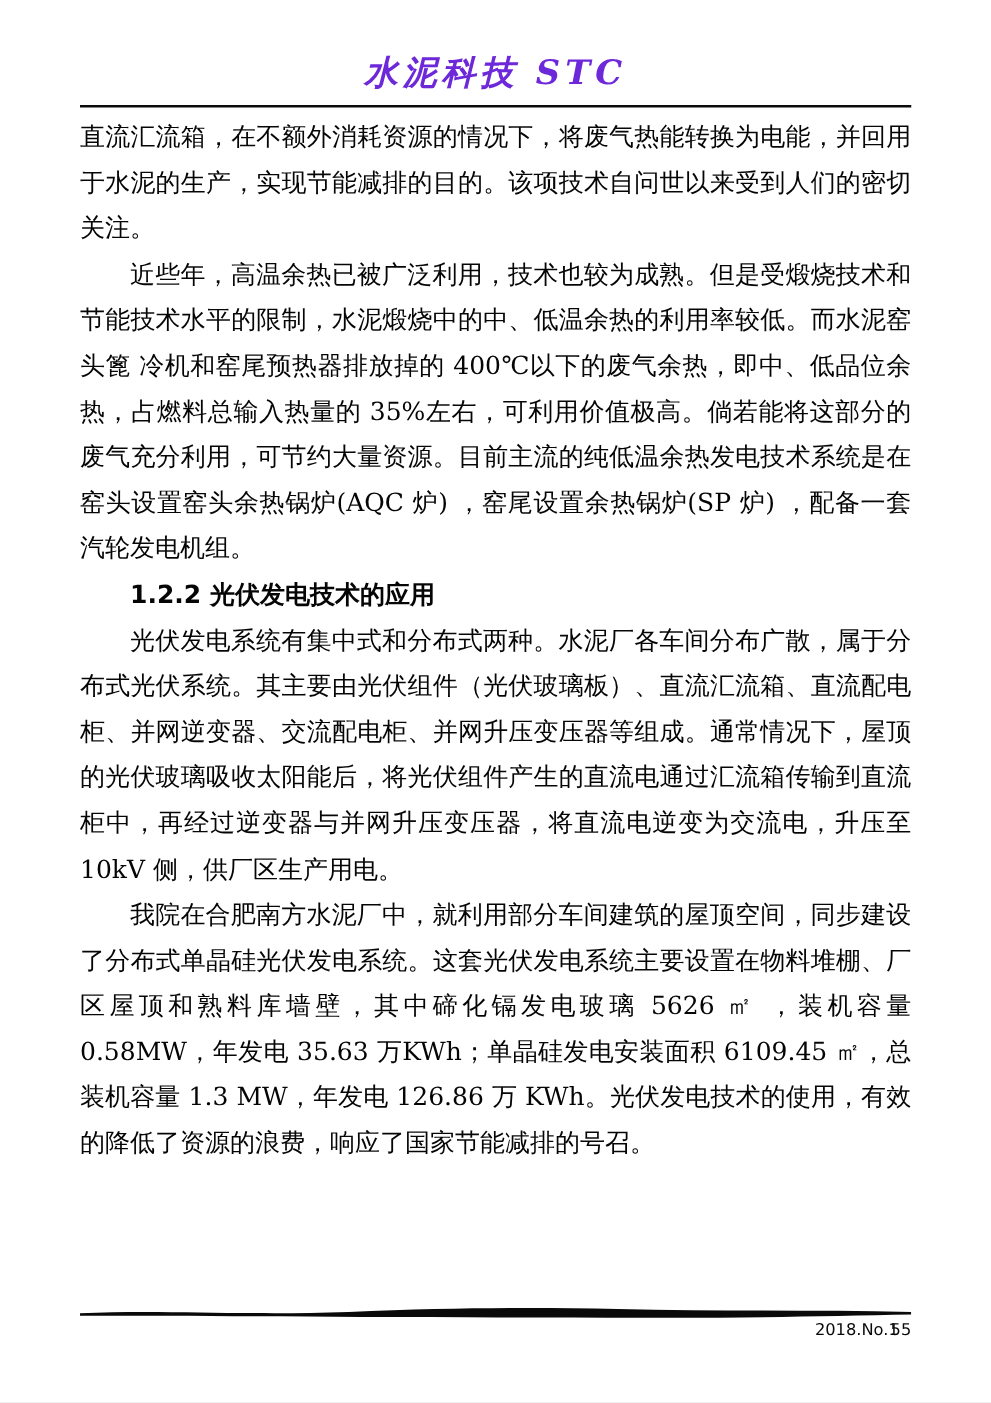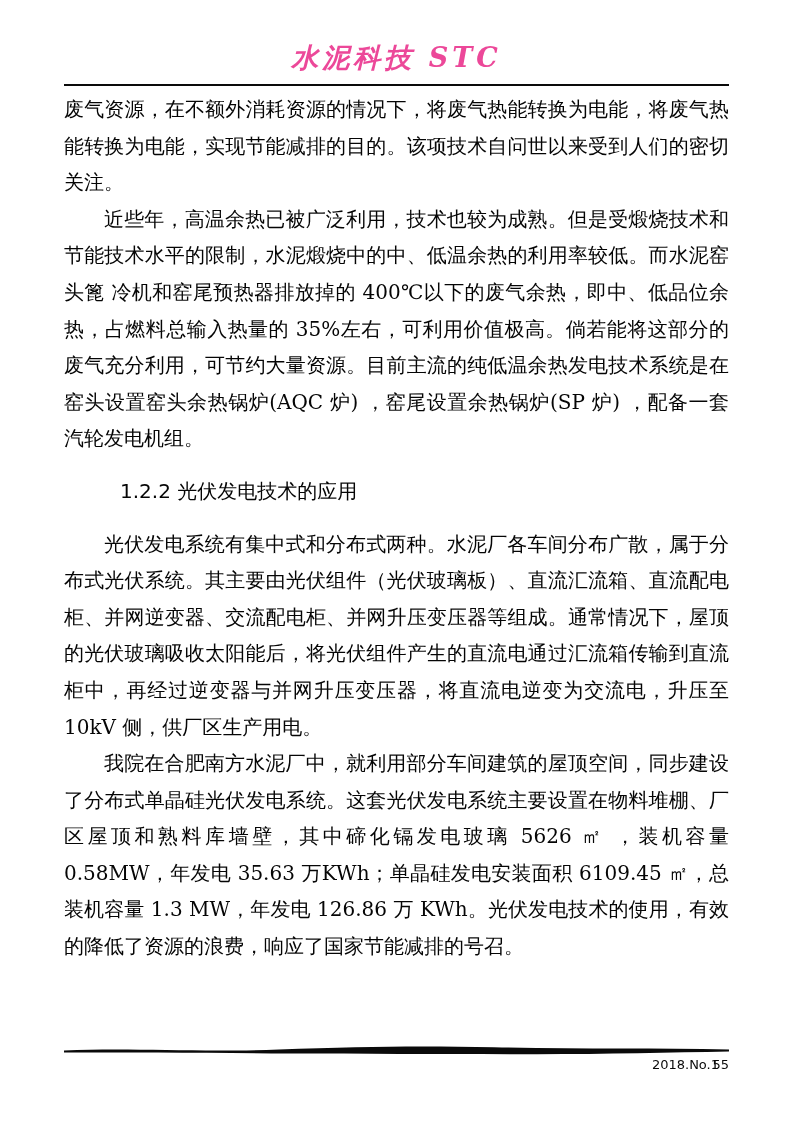--- a/index.html
+++ b/index.html
@@ -21,21 +21,21 @@
     position: absolute;
     top: 40px;
     left: 0;
     right: 0;
     text-align: center;
     font-family: "DejaVu Serif", "Liberation Serif", serif;
     font-style: italic;
     font-weight: 700;
     font-size: 27px;
     letter-spacing: 4px;
-    color: #ec4899;
+    color: #6d28d9;
   }
   .header-rule {
     position: absolute;
     top: 84px;
     left: 64px;
     width: 665px;
     border-top: 2.5px solid #0a0a0a;
   }
   
   .body-text {
@@ -52,23 +52,23 @@
     color: #050505;
   }
   .para {
     margin: 0;
     text-indent: 2em;
   }
   .para.no-indent {
     text-indent: 0;
   }
   .section-heading {
-    margin: 16px;
+    margin: 0;
     font-family: "DejaVu Sans", "Liberation Sans", sans-serif;
-    font-weight: 400;
+    font-weight: 700;
     font-size: 20px;
     line-height: 36.6px;
     text-indent: 2em;
     color: #050505;
   }
   
   .footer {
     position: absolute;
     top: 1045px;
     left: 64px;
@@ -100,21 +100,21 @@
 </head>
 <body>
 
 <div class="page">
 
   <div class="journal-title">水泥科技 STC</div>
 
   <div class="header-rule"></div>
 
   <div class="body-text">
-    <p class="para no-indent">废气资源，在不额外消耗资源的情况下，将废气热能转换为电能，将废气热能转换为电能，实现节能减排的目的。该项技术自问世以来受到人们的密切关注。</p>
+    <p class="para no-indent">直流汇流箱，在不额外消耗资源的情况下，将废气热能转换为电能，并回用于水泥的生产，实现节能减排的目的。该项技术自问世以来受到人们的密切关注。</p>
     <p class="para">近些年，高温余热已被广泛利用，技术也较为成熟。但是受煅烧技术和节能技术水平的限制，水泥煅烧中的中、低温余热的利用率较低。而水泥窑头篦 冷机和窑尾预热器排放掉的 400℃以下的废气余热，即中、低品位余热，占燃料总输入热量的 35%左右，可利用价值极高。倘若能将这部分的废气充分利用，可节约大量资源。目前主流的纯低温余热发电技术系统是在窑头设置窑头余热锅炉(AQC 炉) ，窑尾设置余热锅炉(SP 炉) ，配备一套汽轮发电机组。</p>
     <h2 class="section-heading">1.2.2 光伏发电技术的应用</h2>
     <p class="para">光伏发电系统有集中式和分布式两种。水泥厂各车间分布广散，属于分布式光伏系统。其主要由光伏组件（光伏玻璃板）、直流汇流箱、直流配电柜、并网逆变器、交流配电柜、并网升压变压器等组成。通常情况下，屋顶的光伏玻璃吸收太阳能后，将光伏组件产生的直流电通过汇流箱传输到直流柜中，再经过逆变器与并网升压变压器，将直流电逆变为交流电，升压至 10kV 侧，供厂区生产用电。</p>
     <p class="para">我院在合肥南方水泥厂中，就利用部分车间建筑的屋顶空间，同步建设了分布式单晶硅光伏发电系统。这套光伏发电系统主要设置在物料堆棚、厂区屋顶和熟料库墙壁，其中碲化镉发电玻璃 5626 ㎡ ，装机容量 0.58MW，年发电 35.63 万KWh；单晶硅发电安装面积 6109.45 ㎡，总装机容量 1.3 MW，年发电 126.86 万 KWh。光伏发电技术的使用，有效的降低了资源的浪费，响应了国家节能减排的号召。</p>
   </div>
 
   <div class="footer">
     <svg class="footer-bar" viewBox="0 0 665 11" preserveAspectRatio="none" aria-hidden="true">
       <path fill="#0a0a0a" d="M0,5.5 C70,2.5 130,7.5 215,4.5 C300,1.2 360,0.8 430,2.2
                C510,4.2 590,2.8 665,4.6 L665,6.6 C600,7.8 530,9.6 450,9.2

